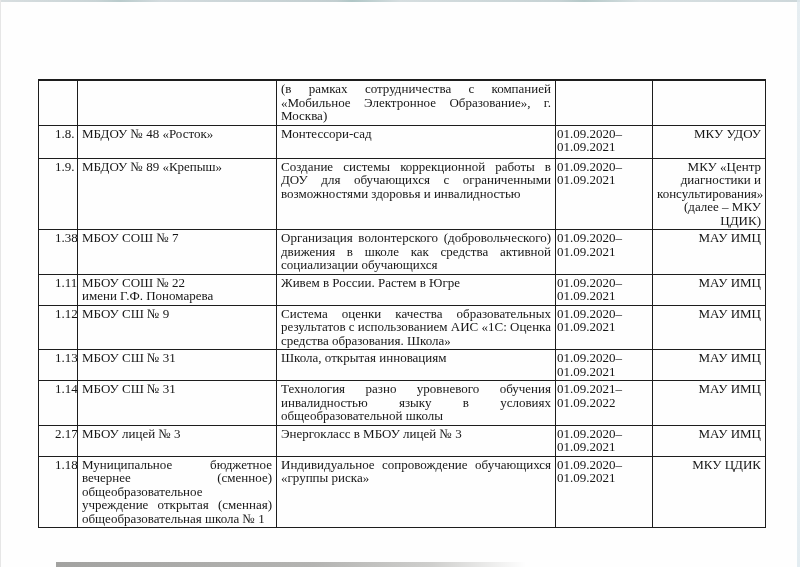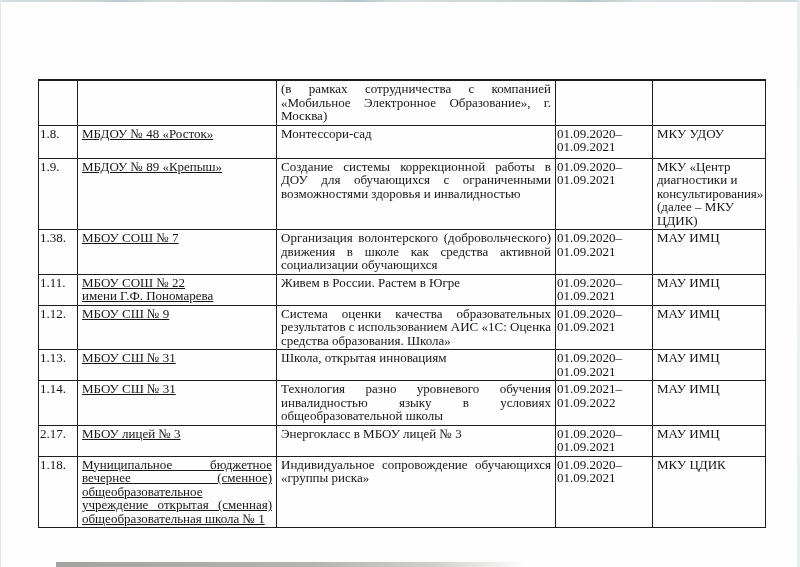--- a/index.html
+++ b/index.html
@@ -41,25 +41,25 @@
     font-size: 13px;
     line-height: 13.5px;
   }
   table.scan-table { border: 1px solid #1d1d1d; border-top-width: 2px; }
   .scan-table td {
     border: 1px solid #1d1d1d;
     padding: 1px 4px 2px 4px;
     vertical-align: top;
     overflow: hidden;
   }
-  td.c-num  { padding-left: 1px; }
-  td.c-inst { text-align: justify; white-space: pre-line; text-decoration: underline; }
+  td.c-num  { padding-left: 16px; }
+  td.c-inst { text-align: justify; white-space: pre-line; }
   td.c-proj { text-align: justify; }
   td.c-date { text-align: left; white-space: pre-line; padding-left: 1px; padding-right: 1px; }
-  td.c-org  { text-align: left; }
+  td.c-org  { text-align: right; }
 </style>
 </head>
 <body>
 
 <div class="edge-top"></div>
 <div class="edge-left"></div>
 <div class="edge-right"></div>
 <div class="edge-bottom"></div>
 
 <table class="scan-table">

